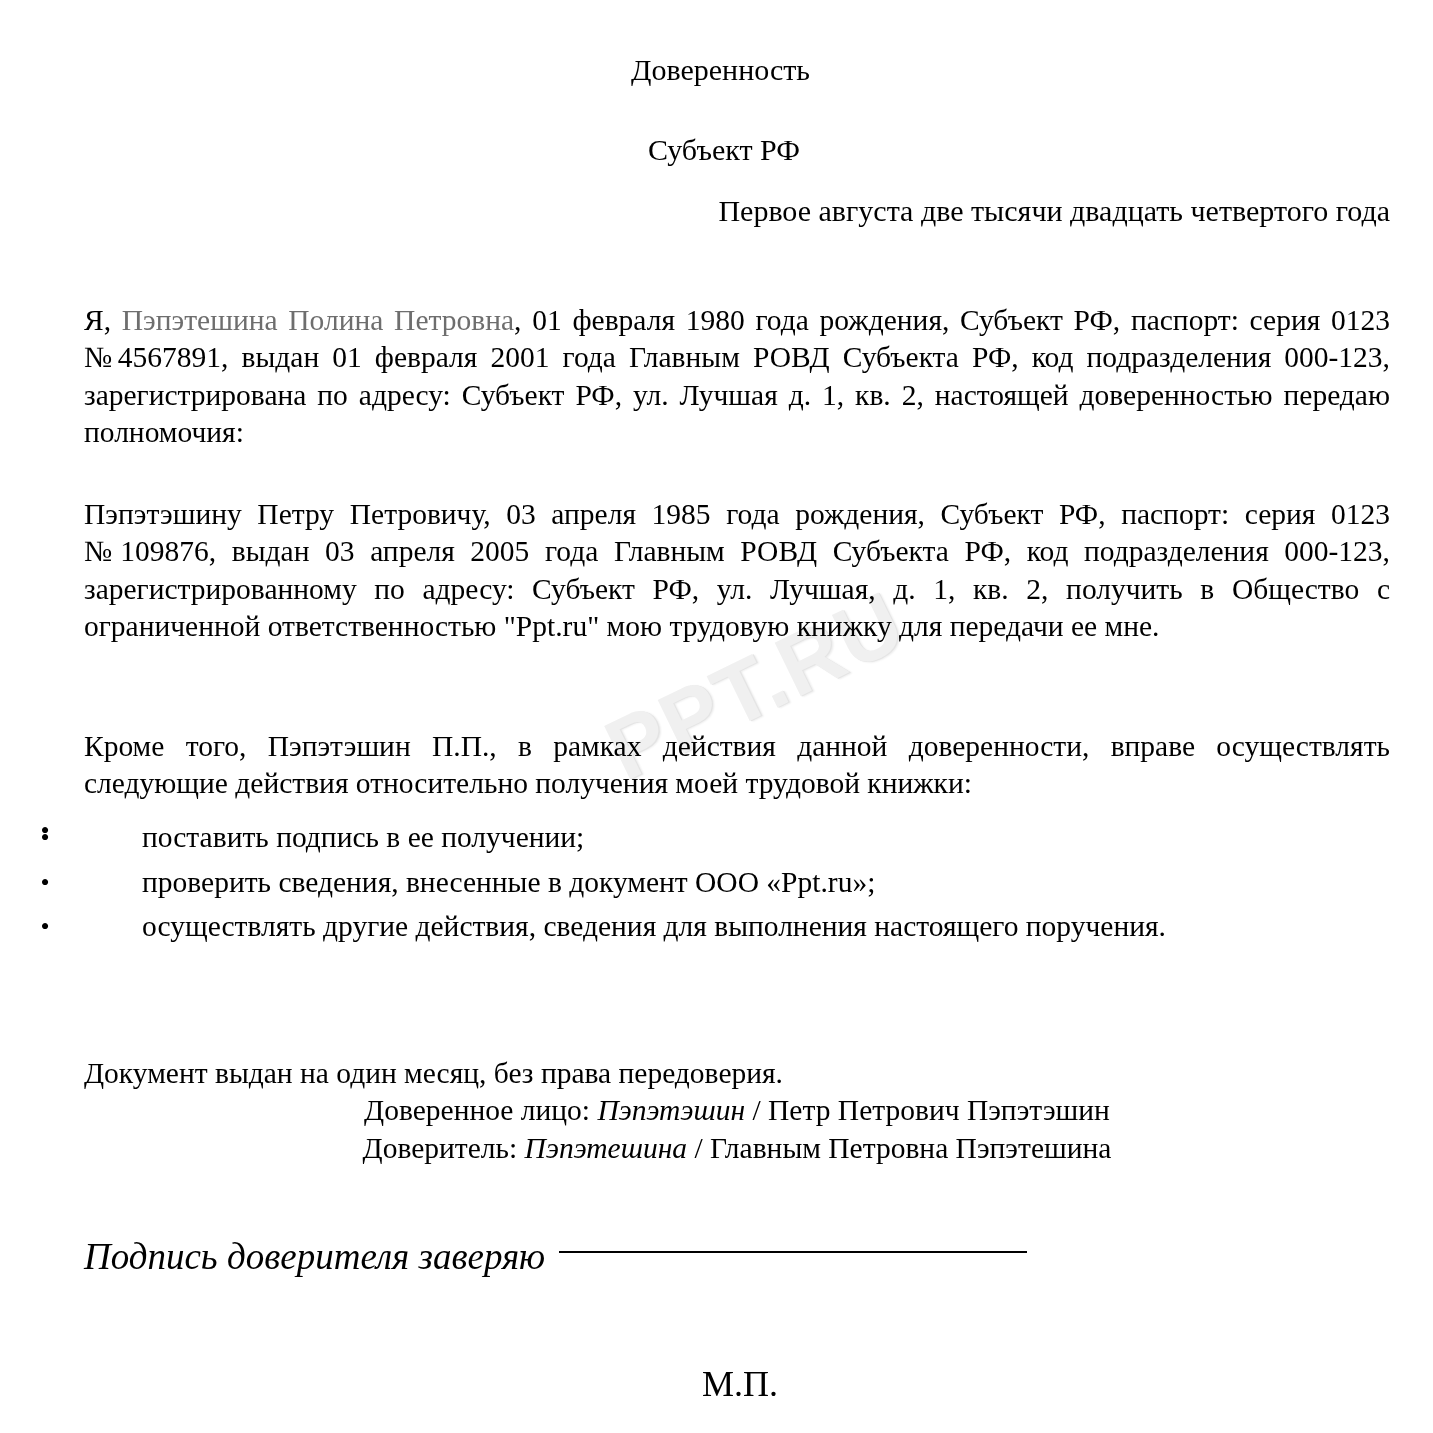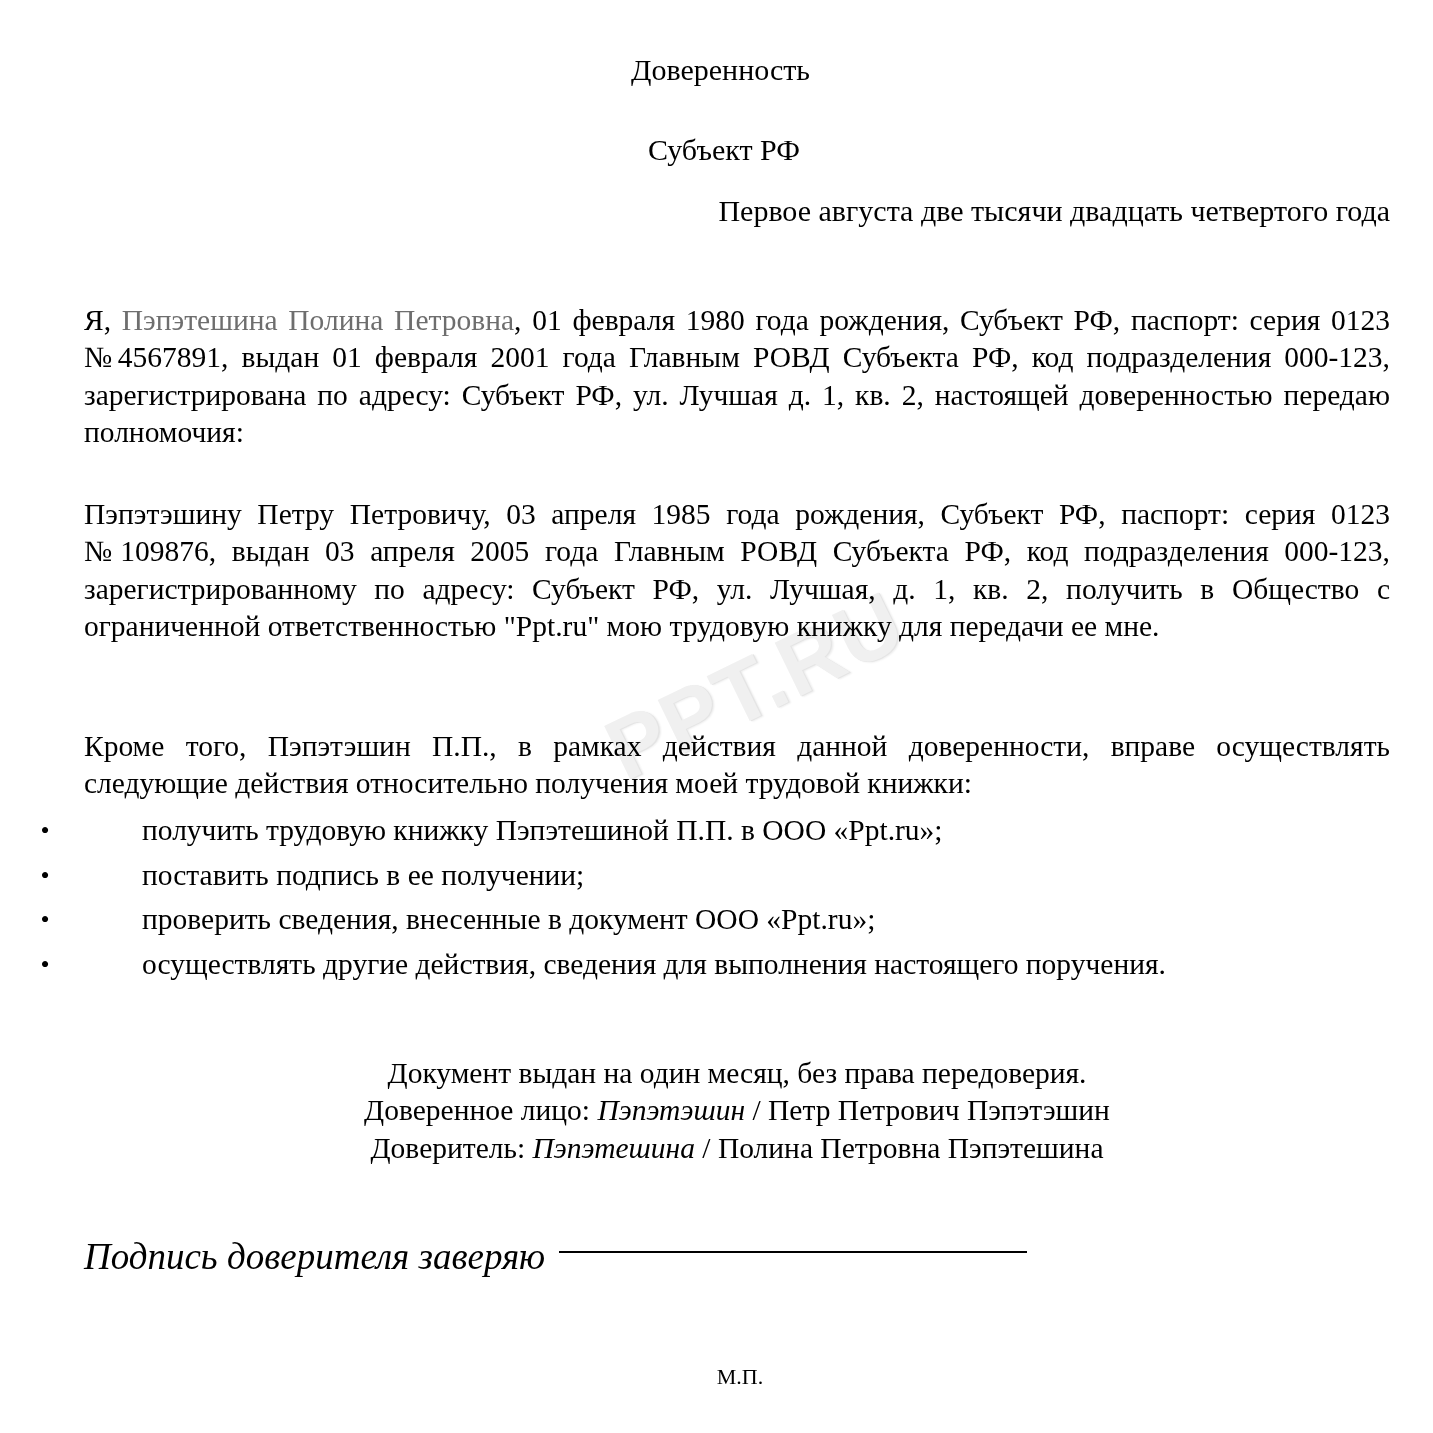--- a/index.html
+++ b/index.html
@@ -82,21 +82,21 @@
   
   .body-block {
     position: absolute;
     left: 84px;
     width: 1306px;
     font-size: 29.5px;
     line-height: 37.5px;
     text-align: justify;
     text-justify: inter-word;
   }
-  .body-block.last-left { text-align: center; margin-top: 45px; }
+  .body-block.last-left { text-align: left; margin-top: 45px; }
 
   #para-grantor  { top: 272px; }
   #para-grantee  { top: 466px; }
   #para-extra    { top: 698px; }
   #para-term     { top: 1010px; }
 
   .grey-name { color: #6e6e6e; }
 
   
   .bullet-list {
@@ -162,21 +162,21 @@
     flex: 0 0 auto;
   }
 
   
   .stamp-line {
     position: absolute;
     left: 90px;
     top: 1364px;
     width: 1300px;
     text-align: center;
-    font-size: 22px;
+    font-size: 36px;
     line-height: 1.15;
   }
 </style>
 </head>
 <body>
 
 <div class="page">
 
   <div class="watermark">
     <div class="watermark-text">PPT.RU</div>
@@ -192,41 +192,40 @@
 
     <p class="body-block" id="para-grantor"><span>Я, </span><span class="grey-name">Пэпэтешина Полина Петровна</span><span>, 01 февраля 1980 года рождения, Субъект РФ, паспорт: серия 0123 №4567891, выдан 01 февраля 2001 года Главным РОВД Субъекта РФ, код подразделения 000-123, зарегистрирована по адресу: Субъект РФ, ул. Лучшая д. 1, кв. 2, настоящей доверенностью передаю полномочия:</span></p>
 
     <p class="body-block" id="para-grantee">Пэпэтэшину Петру Петровичу, 03 апреля 1985 года рождения, Субъект РФ, паспорт: серия 0123 №109876, выдан 03 апреля 2005 года Главным РОВД Субъекта РФ, код подразделения 000-123, зарегистрированному по адресу: Субъект РФ, ул. Лучшая, д. 1, кв. 2, получить в Общество с ограниченной ответственностью "Ppt.ru" мою трудовую книжку для передачи ее мне.</p>
 
     <p class="body-block" id="para-extra">Кроме того, Пэпэтэшин П.П., в рамках действия данной доверенности, вправе осуществлять следующие действия относительно получения моей трудовой книжки:</p>
 
     <ul class="bullet-list">
       <li>
         <span class="bullet-dot">•</span>
-        <span>получить трудовую книжку Пэпэтешиной П.П. в ООО «Ppt.ru»;</span>
       </li>
       <li>
         <span class="bullet-dot">•</span>
         <span>поставить подпись в ее получении;</span>
       </li>
       <li>
         <span class="bullet-dot">•</span>
         <span>проверить сведения, внесенные в документ ООО «Ppt.ru»;</span>
       </li>
       <li>
         <span class="bullet-dot">•</span>
         <span>осуществлять другие действия, сведения для выполнения настоящего поручения.</span>
       </li>
     </ul>
 
     <p class="body-block last-left" id="para-term">Документ выдан на один месяц, без права передоверия.</p>
 
     <div class="sig-line" id="sig-attorney"><span>Доверенное лицо: </span><span class="hand">Пэпэтэшин</span><span> / </span><span>Петр Петрович Пэпэтэшин</span></div>
 
-    <div class="sig-line" id="sig-principal"><span>Доверитель: </span><span class="hand">Пэпэтешина</span><span> / </span><span>Полина Петровна Пэпэтешина</span></div>
+    <div class="sig-line" id="sig-principal"><span>Доверитель: </span><span class="hand">Пэпэтешина</span><span> / </span><span>Главным Петровна Пэпэтешина</span></div>
 
     <div class="certify-row">
       <span>Подпись доверителя заверяю</span>
       <span class="certify-rule"></span>
     </div>
 
     <div class="stamp-line">М.П.</div>
 
   </div>
 </div>

